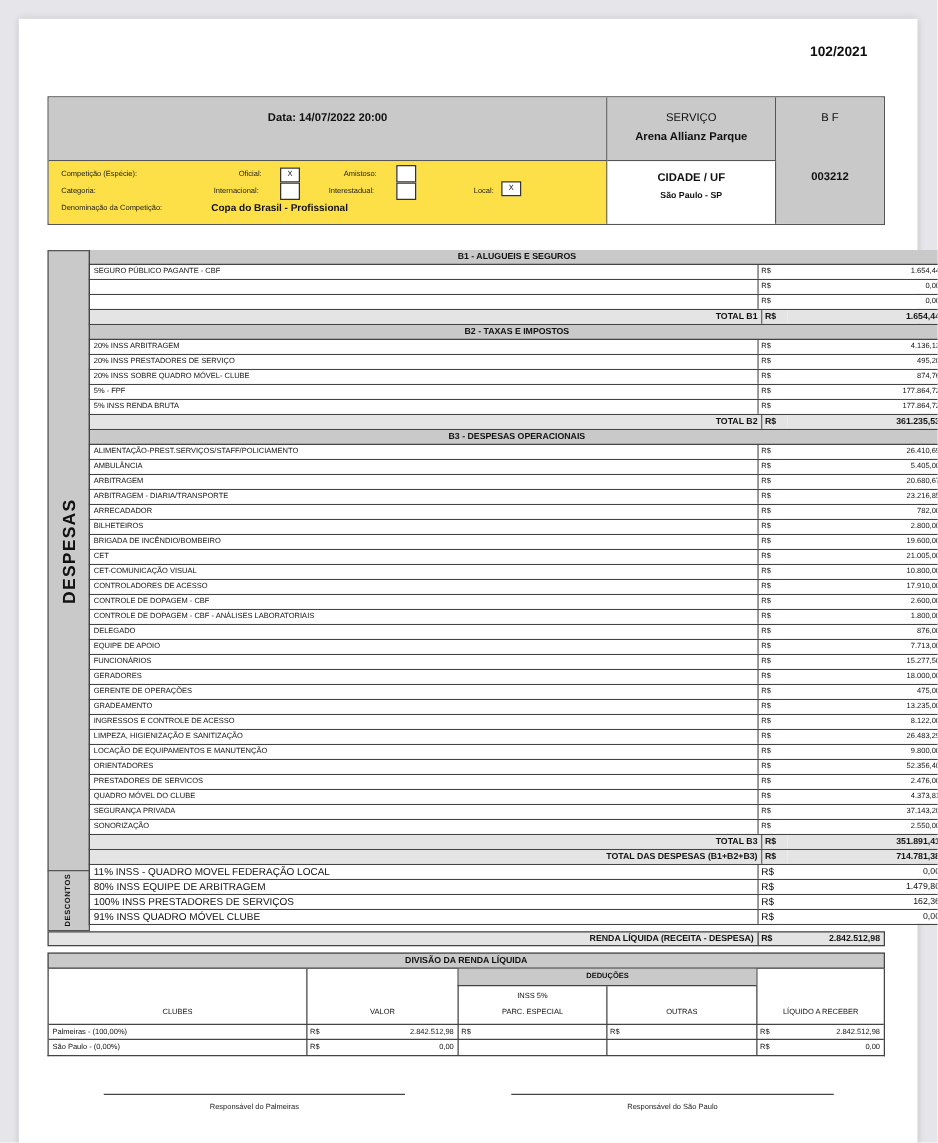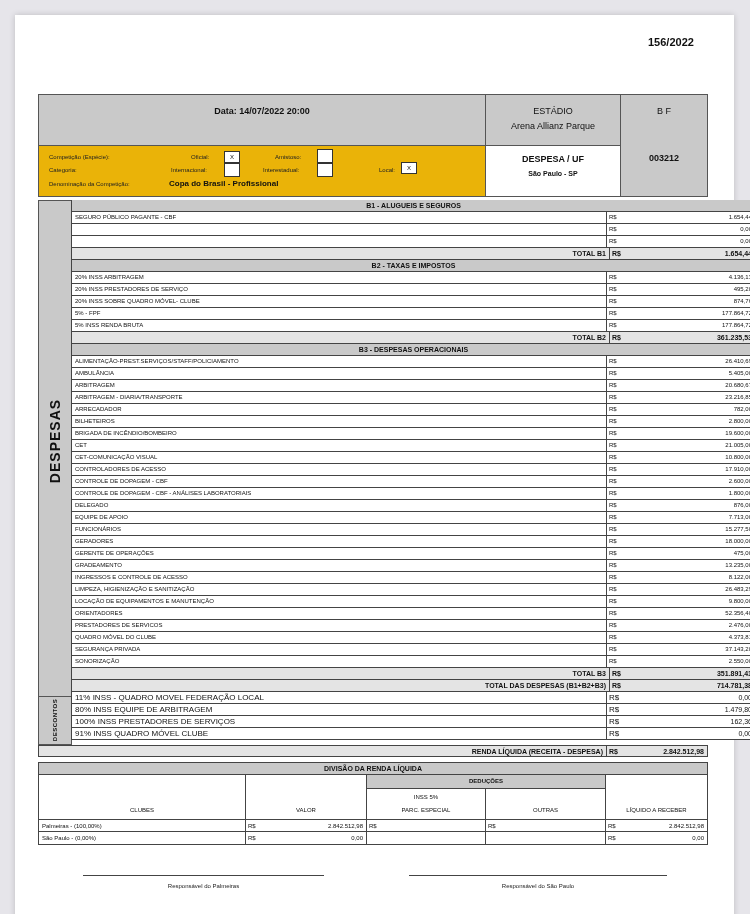--- a/index.html
+++ b/index.html
@@ -11,28 +11,28 @@
     position: absolute; left: 15px; top: 15px; width: 719px; height: 920px; background: #fff;
     box-shadow: 0 0 6px rgba(0,0,0,0.18);
   }
   .title {
     position: absolute; left: 0; right: 0; top: 39px; text-align: center;
     font-size: 23px; font-weight: bold; letter-spacing: 0.2px;
   }
   .docnum { position: absolute; left: 633px; top: 21px; font-size: 11px; font-weight: bold; }
 
   
-  .hdr { position: absolute; left: 23px; top: 79px; width: 670px; height: 103px; border: 1px solid #555; box-sizing: border-box; }
+  .hdr { position: absolute; left: 23px; top: 62px; width: 670px; height: 103px; border: 1px solid #555; box-sizing: border-box; }
   .hdr .cell { position: absolute; box-sizing: border-box; }
   .gray { background: #c9c9c9; }
   .h-main { left: 0; top: 0; width: 447px; height: 51px; border-right: 1px solid #555; border-bottom: 1px solid #555; text-align: center; font-size: 9px; font-weight: bold; }
   .h-main div { line-height: 18px; }
   .h-est { left: 447px; top: 0; width: 135px; height: 51px; border-right: 1px solid #555; border-bottom: 1px solid #555; text-align: center; font-size: 9px; }
   .h-bf { left: 582px; top: 0; width: 86px; height: 101px; text-align: center; font-size: 9px; }
-  .h-info { left: 0; top: 51px; width: 447px; height: 50px; background: #eab308; border-right: 1px solid #555; font-size: 6px; }
+  .h-info { left: 0; top: 51px; width: 447px; height: 50px; background: #fde047; border-right: 1px solid #555; font-size: 6px; }
   .h-city { left: 447px; top: 51px; width: 135px; height: 50px; background: #fff; border-right: 1px solid #555; text-align: center; font-weight: bold; }
   .lbl { position: absolute; font-size: 6px; color: #222; }
   .chk { position: absolute; width: 16px; height: 12px; border: 1px solid #333; box-sizing: border-box; font-size: 6px; text-align: center; line-height: 11px; background: #fff; }
 
   
   .main { position: absolute; left: 23px; top: 185px; width: 670px; }
   .side { position: absolute; box-sizing: border-box; background: #c9c9c9; border: 1px solid #555; }
   .side-label { position: absolute; transform: rotate(-90deg); transform-origin: center; font-weight: bold; white-space: nowrap; text-align: center; }
   .rows { position: absolute; left: 33px; width: 685px; }
   .row { position: relative; height: 12px; box-sizing: border-box; border-bottom: 1px solid #444; border-left: 1px solid #444; border-right: 1px solid #444; display: flex; font-size: 6px; }
@@ -60,29 +60,29 @@
   .vline { position: absolute; top: 0; width: 1px; background: #444; }
   .hline { position: absolute; height: 1px; background: #444; }
 
   .sig { position: absolute; top: 860px; height: 1px; background: #444; }
   .sig-lbl { position: absolute; top: 868px; font-size: 6px; text-align: center; color: #222; }
 </style>
 </head>
 <body>
 
 <div class="page">
-  <div class="docnum">156/2022</div>
+  <div class="docnum">102/2021</div>
 
   <div class="hdr">
     <div class="cell gray h-main">
       <div style="margin-top:7px">Data: 14/07/2022 20:00</div>
     </div>
     <div class="cell gray h-est">
-      <div style="margin-top:8px; line-height:16px">ESTÁDIO</div>
-      <div style="font-weight:normal; line-height:14px">Arena Allianz Parque</div>
+      <div style="margin-top:8px; line-height:16px">SERVIÇO</div>
+      <div style="font-weight:bold; line-height:14px">Arena Allianz Parque</div>
     </div>
     <div class="cell gray h-bf">
       <div style="margin-top:8px; line-height:16px">B F</div>
       <div style="margin-top:34px; font-weight:bold">003212</div>
     </div>
     <div class="cell h-info">
       <span class="lbl" style="left:10px; top:8px">Competição (Espécie):</span>
       <span class="lbl" style="left:152px; top:8px">Oficial:</span>
       <span class="chk" style="left:185px; top:5px">X</span>
       <span class="lbl" style="left:236px; top:8px">Amistoso:</span>
@@ -93,21 +93,21 @@
       <span class="chk" style="left:185px; top:17px; height:14px"></span>
       <span class="lbl" style="left:224px; top:21px">Interestadual:</span>
       <span class="chk" style="left:278px; top:17px; height:14px"></span>
       <span class="lbl" style="left:340px; top:21px">Local:</span>
       <span class="chk" style="left:362px; top:16px">X</span>
 
       <span class="lbl" style="left:10px; top:35px">Denominação da Competição:</span>
       <span class="lbl" style="left:130px; top:33px; font-size:8px; font-weight:bold; color:#111">Copa do Brasil - Profissional</span>
     </div>
     <div class="cell h-city">
-      <div style="margin-top:6px; font-size:9px; line-height:14px">DESPESA / UF</div>
+      <div style="margin-top:6px; font-size:9px; line-height:14px">CIDADE / UF</div>
       <div style="margin-top:2px; font-size:7px; line-height:12px">São Paulo - SP</div>
     </div>
   </div>
 
   <div class="main" id="main">
     <div class="side" style="left:0; top:0; width:34px; height:497px">
       <div class="side-label" style="left:-40px; top:232px; width:112px; font-size:14px; letter-spacing:1px">DESPESAS</div>
     </div>
     <div class="side" style="left:0; top:496px; width:34px; height:49px; border-top:1px solid #555">
       <div class="side-label" style="left:-16px; top:20px; width:64px; font-size:6px; letter-spacing:0.5px">DESCONTOS</div>

